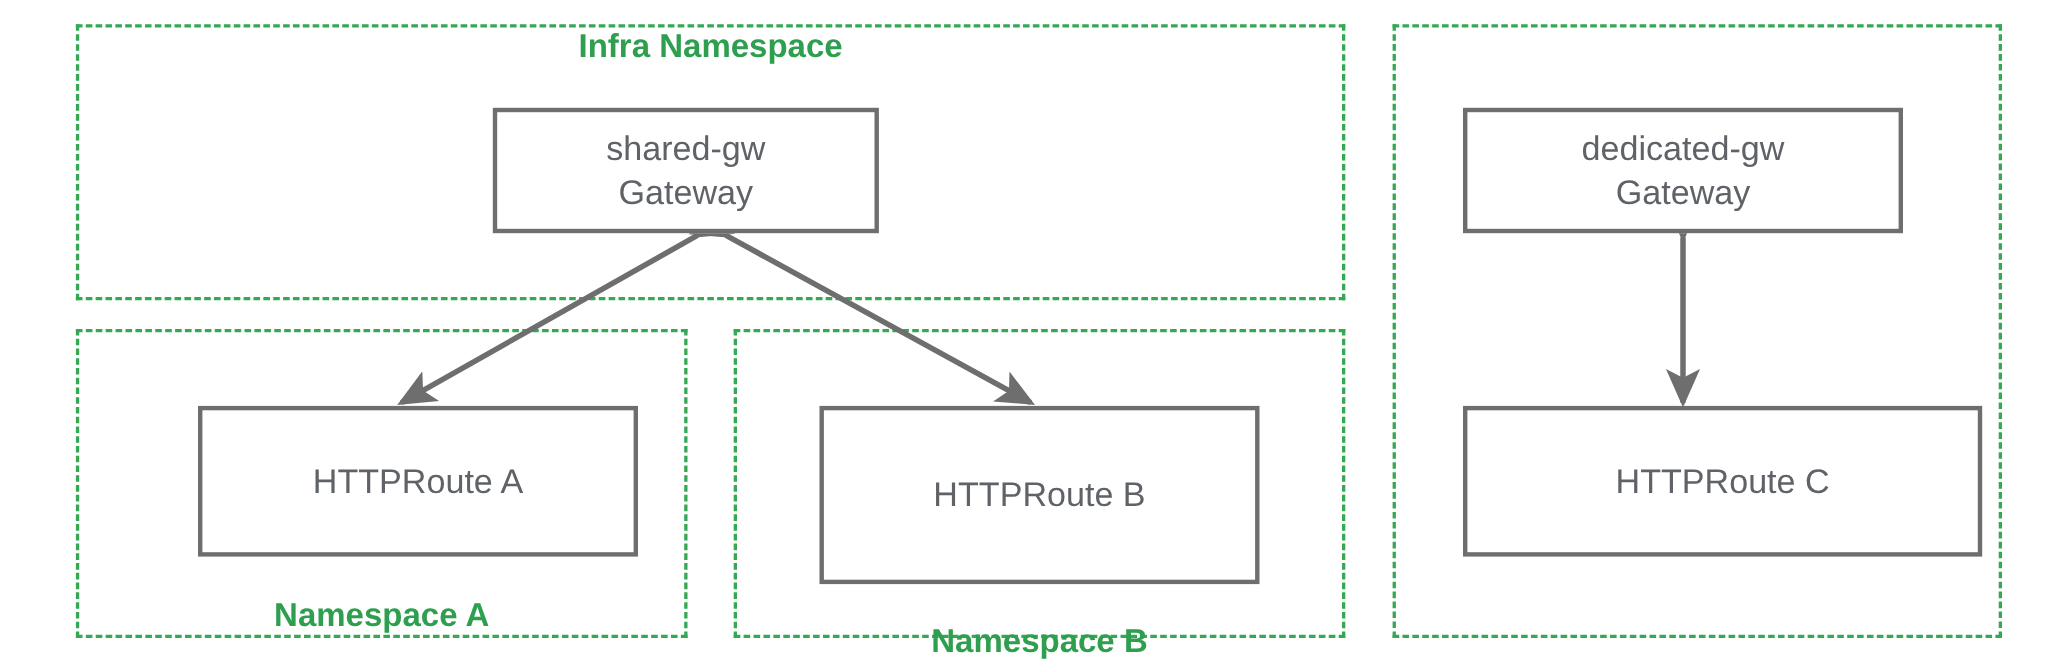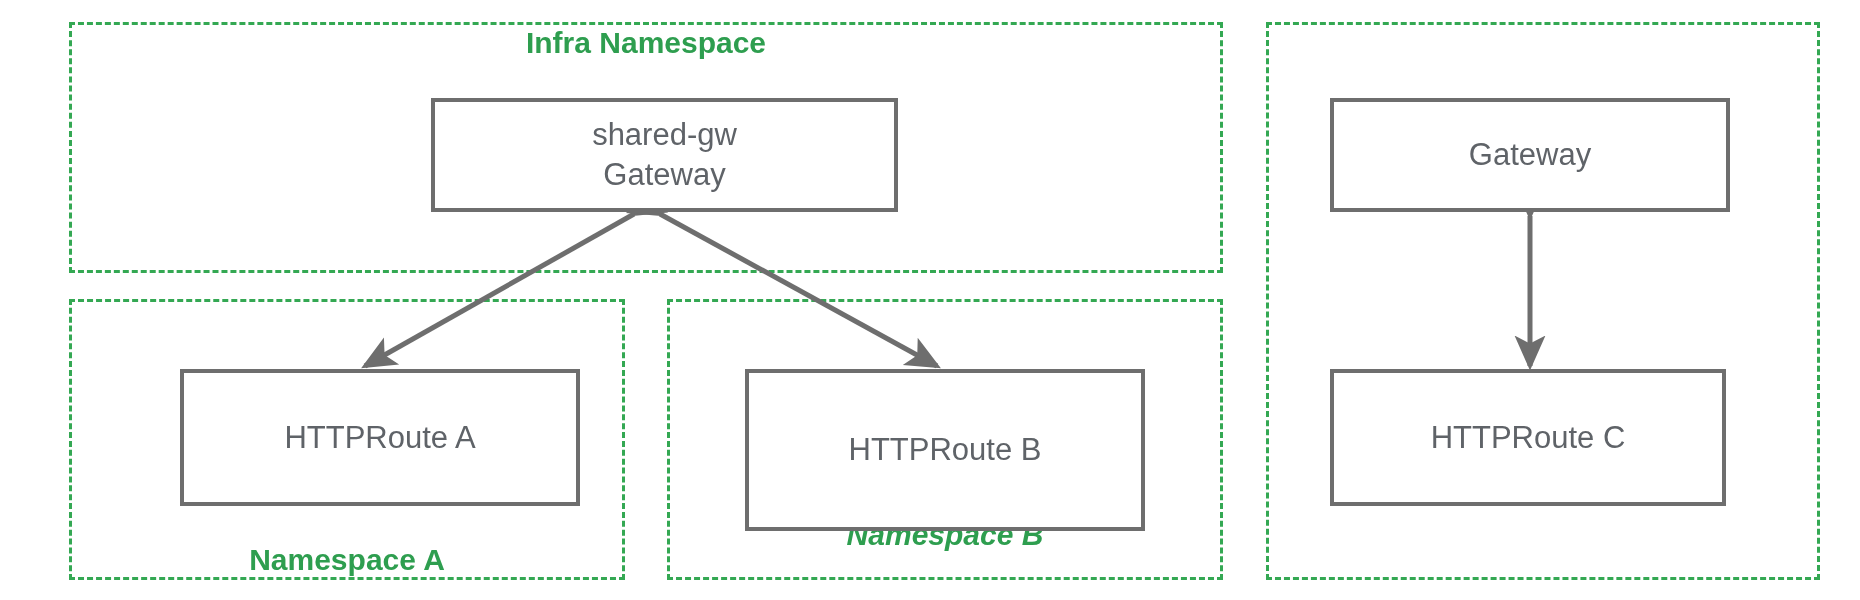--- a/index.html
+++ b/index.html
@@ -79,52 +79,53 @@
   <div class="ns-box" style="left:69px; top:299px; width:556px; height:281px;"></div>
 
   <div class="ns-box" style="left:667px; top:299px; width:556px; height:281px;"></div>
 
   <div class="ns-box" style="left:1266px; top:22px; width:554px; height:558px;"></div>
 
   <div class="ns-label" style="left:69px; top:543px; width:556px;">Namespace A</div>
 
   <div class="ns-label ns-label-top" style="left:69px; top:26px; width:1154px;">Infra Namespace</div>
 
-  <div class="ns-label" style="left:667px; top:518px; width:556px;font-style:italic;">Namespace B</div>
+  <div class="ns-label" style="left:667px; top:567px; width:556px;">Namespace B</div>
 
 
   <svg id="arrows" viewBox="0 0 1860 600" xmlns="http://www.w3.org/2000/svg">
     <defs>
       <marker id="ah" markerWidth="7" markerHeight="7" refX="6.1" refY="3.5" orient="auto" markerUnits="strokeWidth">
         <path d="M0,0.4 L7,3.5 L0,6.6 L1.6,3.5 Z" fill="#6e6e6e"></path>
       </marker>
     </defs>
 
     <line x1="634" y1="214" x2="365" y2="366" stroke="#6e6e6e" stroke-width="5" marker-start="url(#ah)" marker-end="url(#ah)"></line>
 
     <line x1="660" y1="214" x2="937" y2="366" stroke="#6e6e6e" stroke-width="5" marker-start="url(#ah)" marker-end="url(#ah)"></line>
 
     <line x1="1530" y1="216" x2="1530" y2="366" stroke="#6e6e6e" stroke-width="5" marker-start="url(#ah)" marker-end="url(#ah)"></line>
   </svg>
 
-  <div class="node-box" style="left:431px; top:98px; width:467px; height:114px;">
+  <div class="node-box" style="left:448px; top:98px; width:351px; height:114px;">
     <span class="node-line">shared-gw</span>
     <span class="node-line">Gateway</span>
   </div>
 
   <div class="node-box" style="left:1330px; top:98px; width:400px; height:114px;">
+    <span class="node-line">dedicated-gw</span>
     <span class="node-line">Gateway</span>
   </div>
 
   <div class="node-box" style="left:148px; top:369px; width:400px; height:137px;margin-left:32px;">
     <span class="node-line">HTTPRoute A</span>
   </div>
 
   <div class="node-box" style="left:745px; top:369px; width:400px; height:162px;">
     <span class="node-line">HTTPRoute B</span>
   </div>
 
-  <div class="node-box" style="left:1330px; top:369px; width:396px; height:137px;">
+  <div class="node-box" style="left:1330px; top:369px; width:472px; height:137px;">
     <span class="node-line">HTTPRoute C</span>
   </div>
 
 
 </div>
 
 </body></html>

